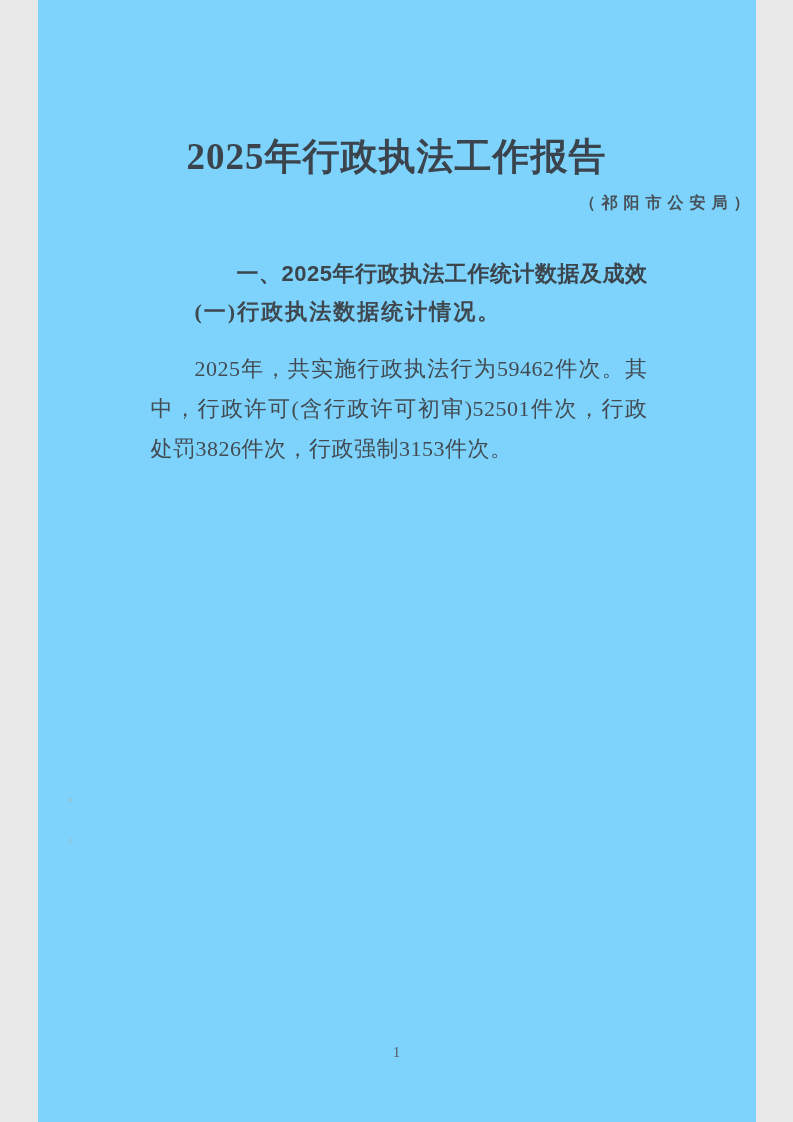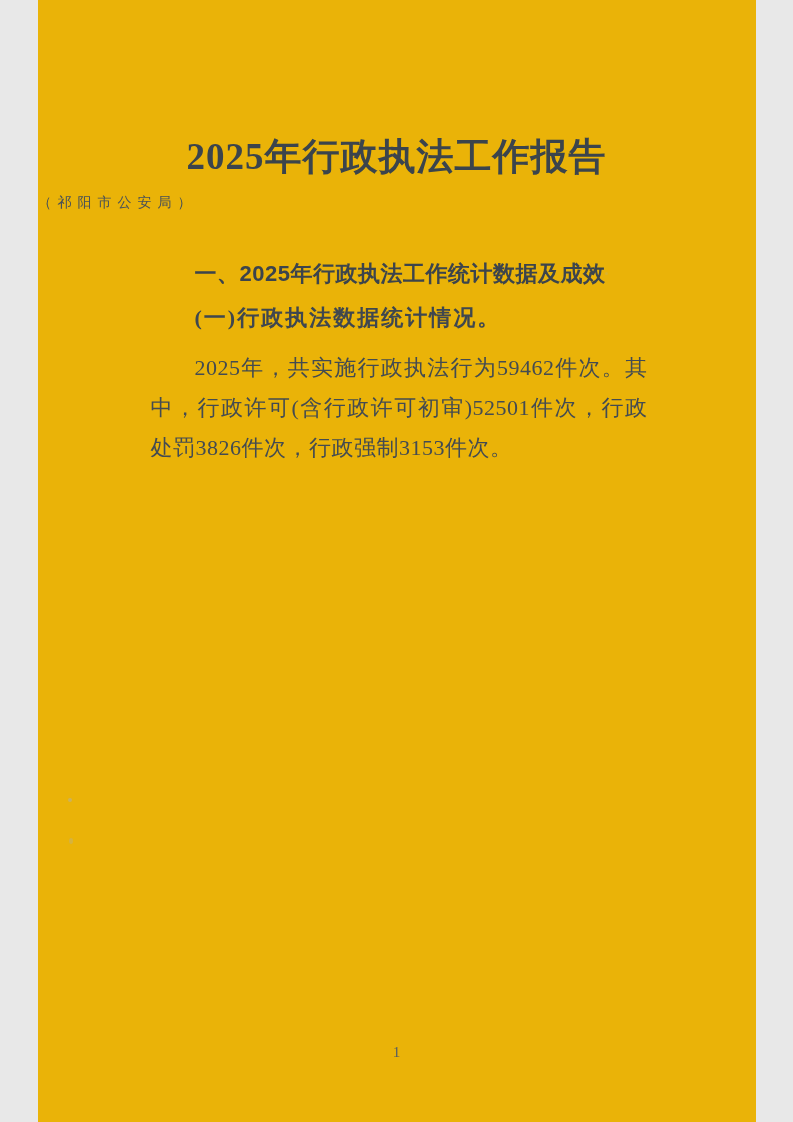--- a/index.html
+++ b/index.html
@@ -6,81 +6,82 @@
 
   html, body {
     background: #e8e8e8;
   }
 
   .page {
     position: relative;
     width: 718px;
     height: 1122px;
     margin: 0 auto;
-    background: #eab308;
+    background: #7dd3fc;
     overflow: hidden;
     font-family: "Liberation Serif", "DejaVu Serif", serif;
     color: #434b52;
   }
 
   .report-title {
     margin-top: 132px;
     text-align: center;
     font-size: 37px;
     line-height: 50px;
     font-weight: bold;
     letter-spacing: 1px;
     color: #3b444c;
   }
 
   .report-subtitle {
     margin-top: 6px;
-    text-align: left;
-    font-size: 14px;
+    text-align: right;
+    font-size: 16px;
     line-height: 30px;
     letter-spacing: 6px;
-    font-weight: 400;
+    font-weight: 700;
     color: #485158;
   }
 
   .content {
     margin: 0 108px 0 113px; 
   }
 
   .section-heading {
     margin-top: 40px;
     font-family: "Liberation Sans", "DejaVu Sans", sans-serif;
     font-size: 22px;
     line-height: 32px;
     font-weight: bold;
     text-indent: 2em;
     letter-spacing: 0.5px;
     color: #3c444c;
+    text-align: right;
   }
 
   .subsection-heading {
-    margin-top: 12px;
+    margin-top: 6px;
     font-size: 22px;
     line-height: 32px;
     font-weight: bold;
     text-indent: 2em;
     letter-spacing: 2px;
     color: #3f474f;
   }
 
   .body-text p {
     font-size: 22px;
     line-height: 40px;
     text-indent: 2em;
     text-align: justify;
     text-justify: inter-ideograph;
     letter-spacing: 0.5px;
     color: #434b52;
   }
-  .body-text p:first-child { margin-top: 14px; }
+  .body-text p:first-child { margin-top: 21px; }
 
   .page-number {
     position: absolute;
     top: 1042px;
     left: 0;
     width: 100%;
     text-align: center;
     font-size: 15px;
     line-height: 20px;
     color: #565d63;

